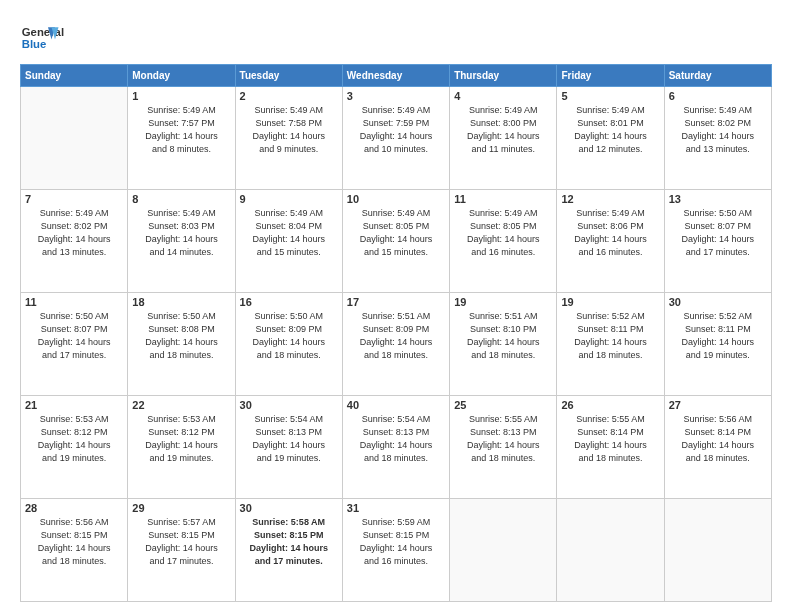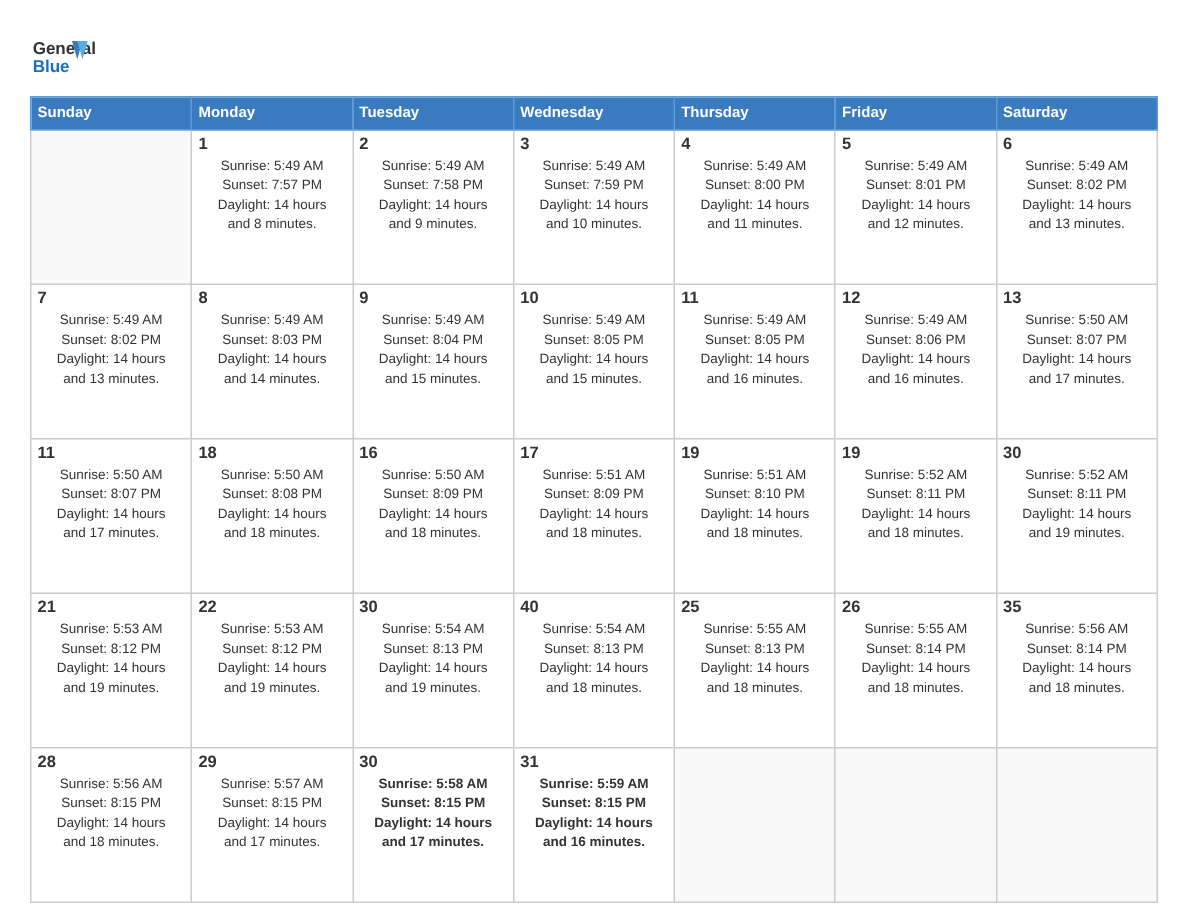--- a/index.html
+++ b/index.html
@@ -303,21 +303,21 @@
 and 18 minutes.</div>
           </td>
           <td>
             <span class="day-num">26</span>
             <div class="cell-info" style="white-space: pre-line;">Sunrise: 5:55 AM
 Sunset: 8:14 PM
 Daylight: 14 hours
 and 18 minutes.</div>
           </td>
           <td>
-            <span class="day-num">35</span>
+            <span class="day-num">27</span>
             <div class="cell-info" style="white-space: pre-line;">Sunrise: 5:56 AM
 Sunset: 8:14 PM
 Daylight: 14 hours
 and 18 minutes.</div>
           </td>
         </tr>
         <tr class="week-row">
           <td>
             <span class="day-num">28</span>
             <div class="cell-info" style="white-space: pre-line;">Sunrise: 5:56 AM
@@ -334,21 +334,21 @@
           </td>
           <td>
             <span class="day-num">30</span>
             <div class="cell-info" style="white-space: pre-line; font-weight: bold;">Sunrise: 5:58 AM
 Sunset: 8:15 PM
 Daylight: 14 hours
 and 17 minutes.</div>
           </td>
           <td>
             <span class="day-num">31</span>
-            <div class="cell-info" style="white-space: pre-line; font-weight: bold;">Sunrise: 5:59 AM
+            <div class="cell-info" style="white-space: pre-line;">Sunrise: 5:59 AM
 Sunset: 8:15 PM
 Daylight: 14 hours
 and 16 minutes.</div>
           </td>
           <td class="empty"></td>
           <td class="empty"></td>
           <td class="empty"></td>
         </tr>
       </tbody>
   </table>

